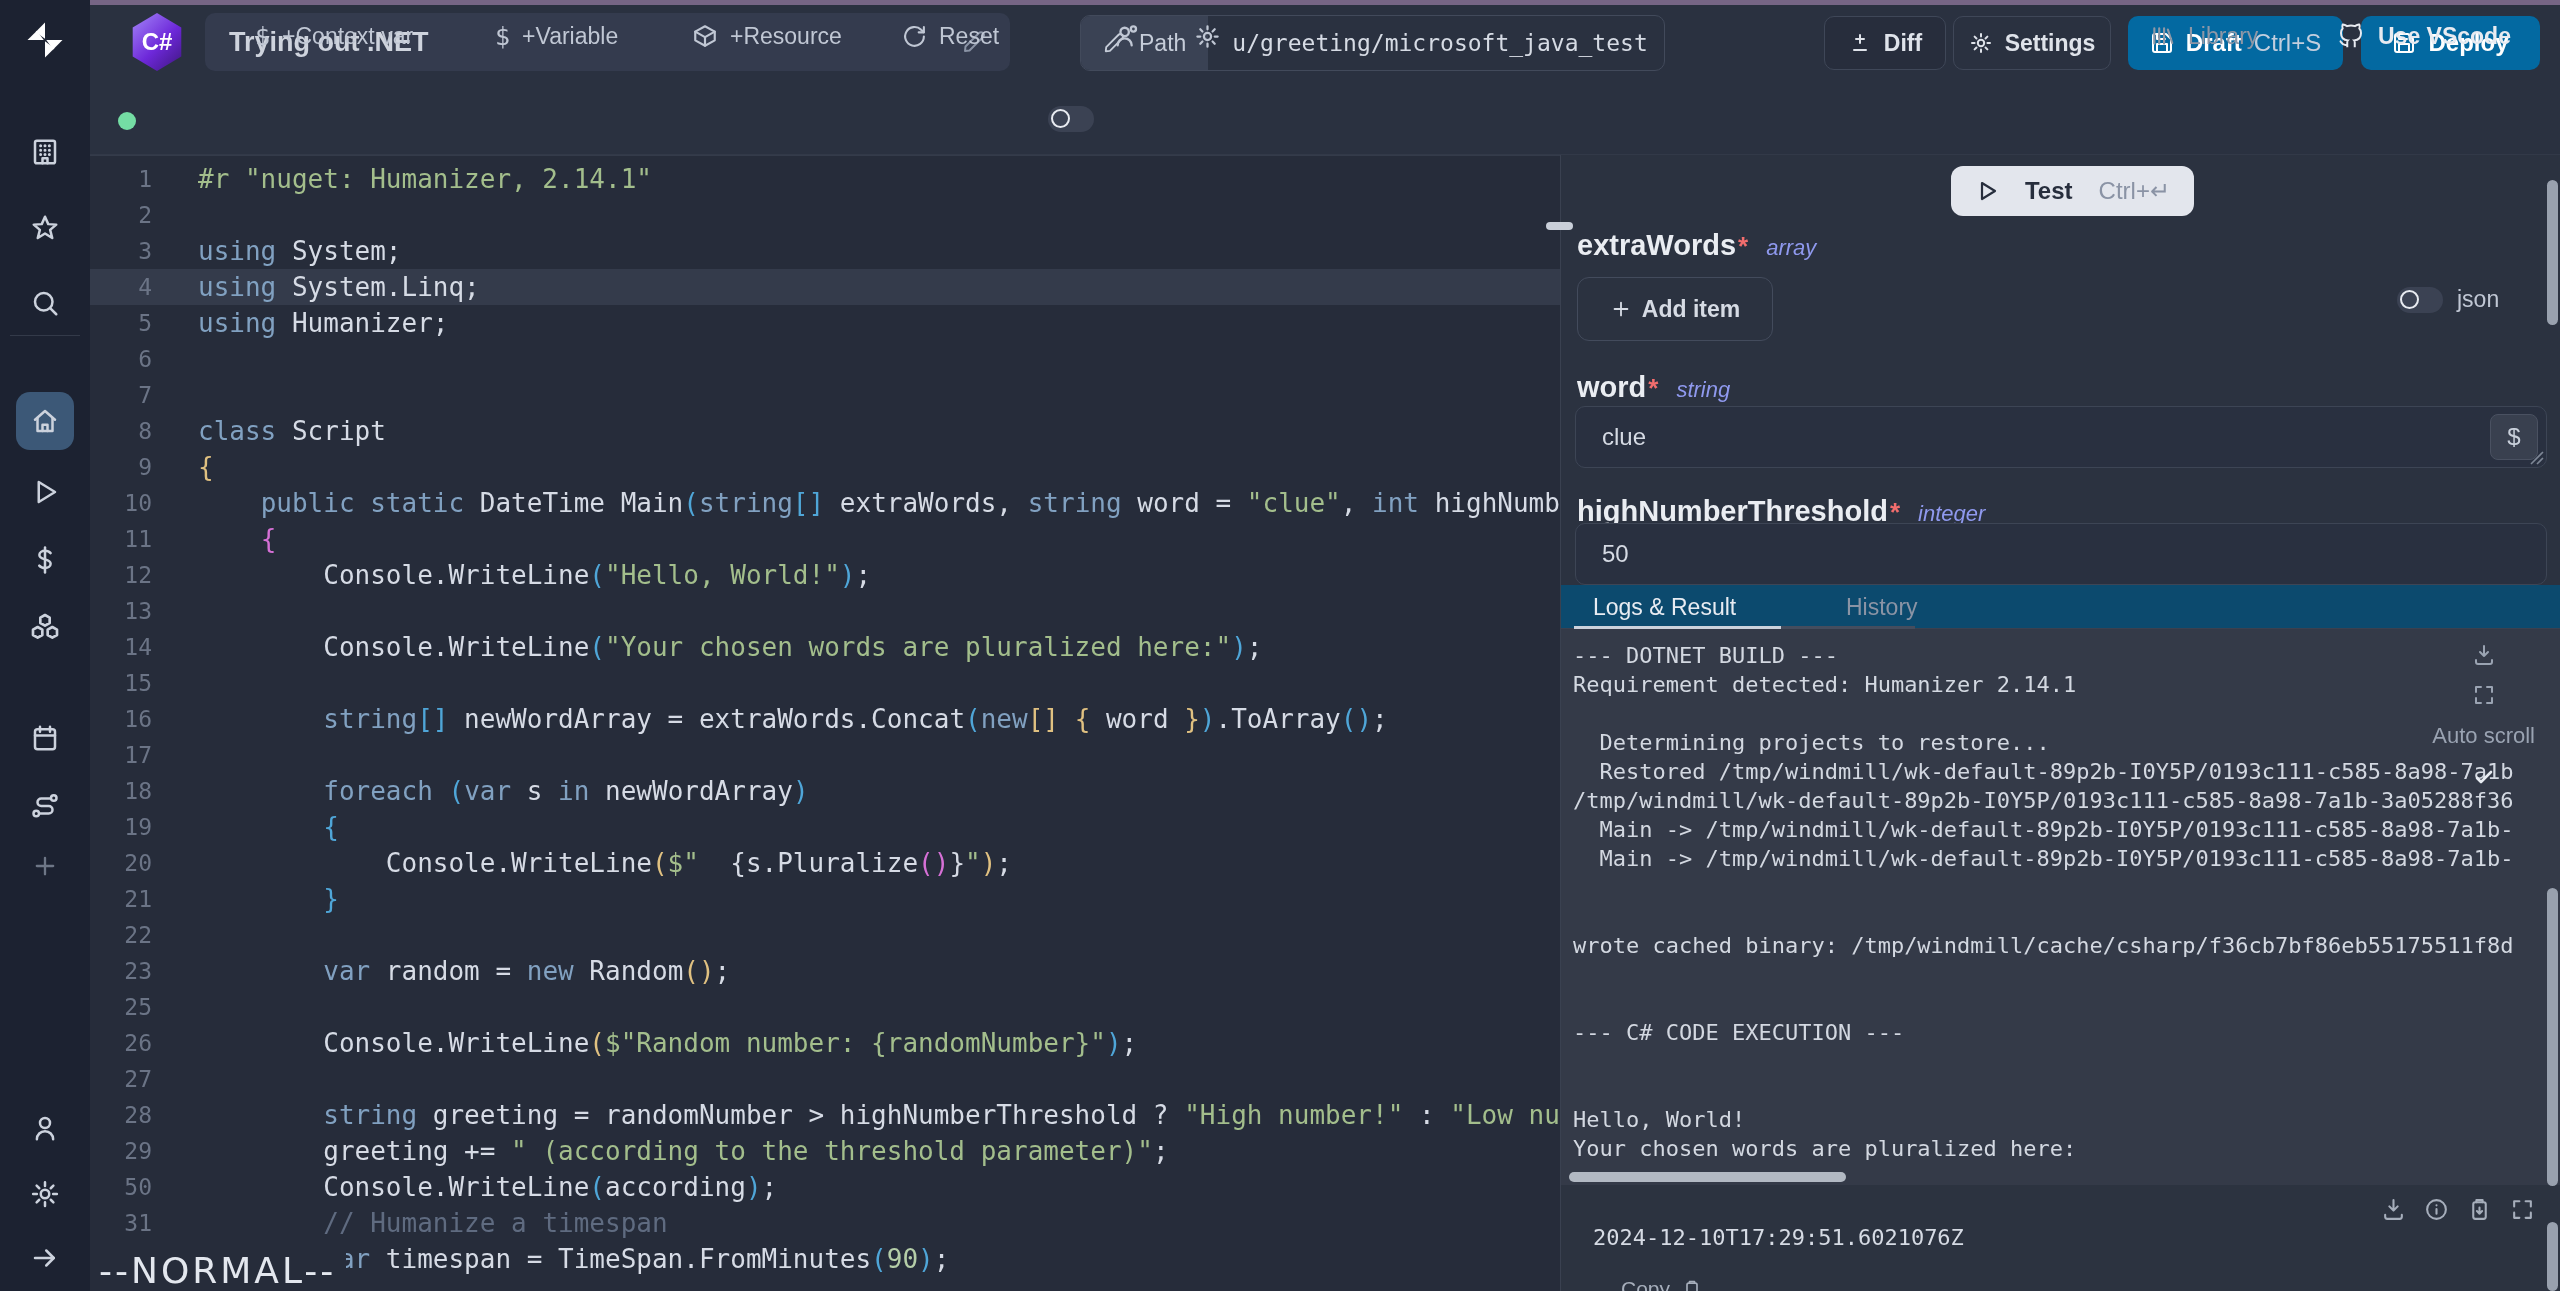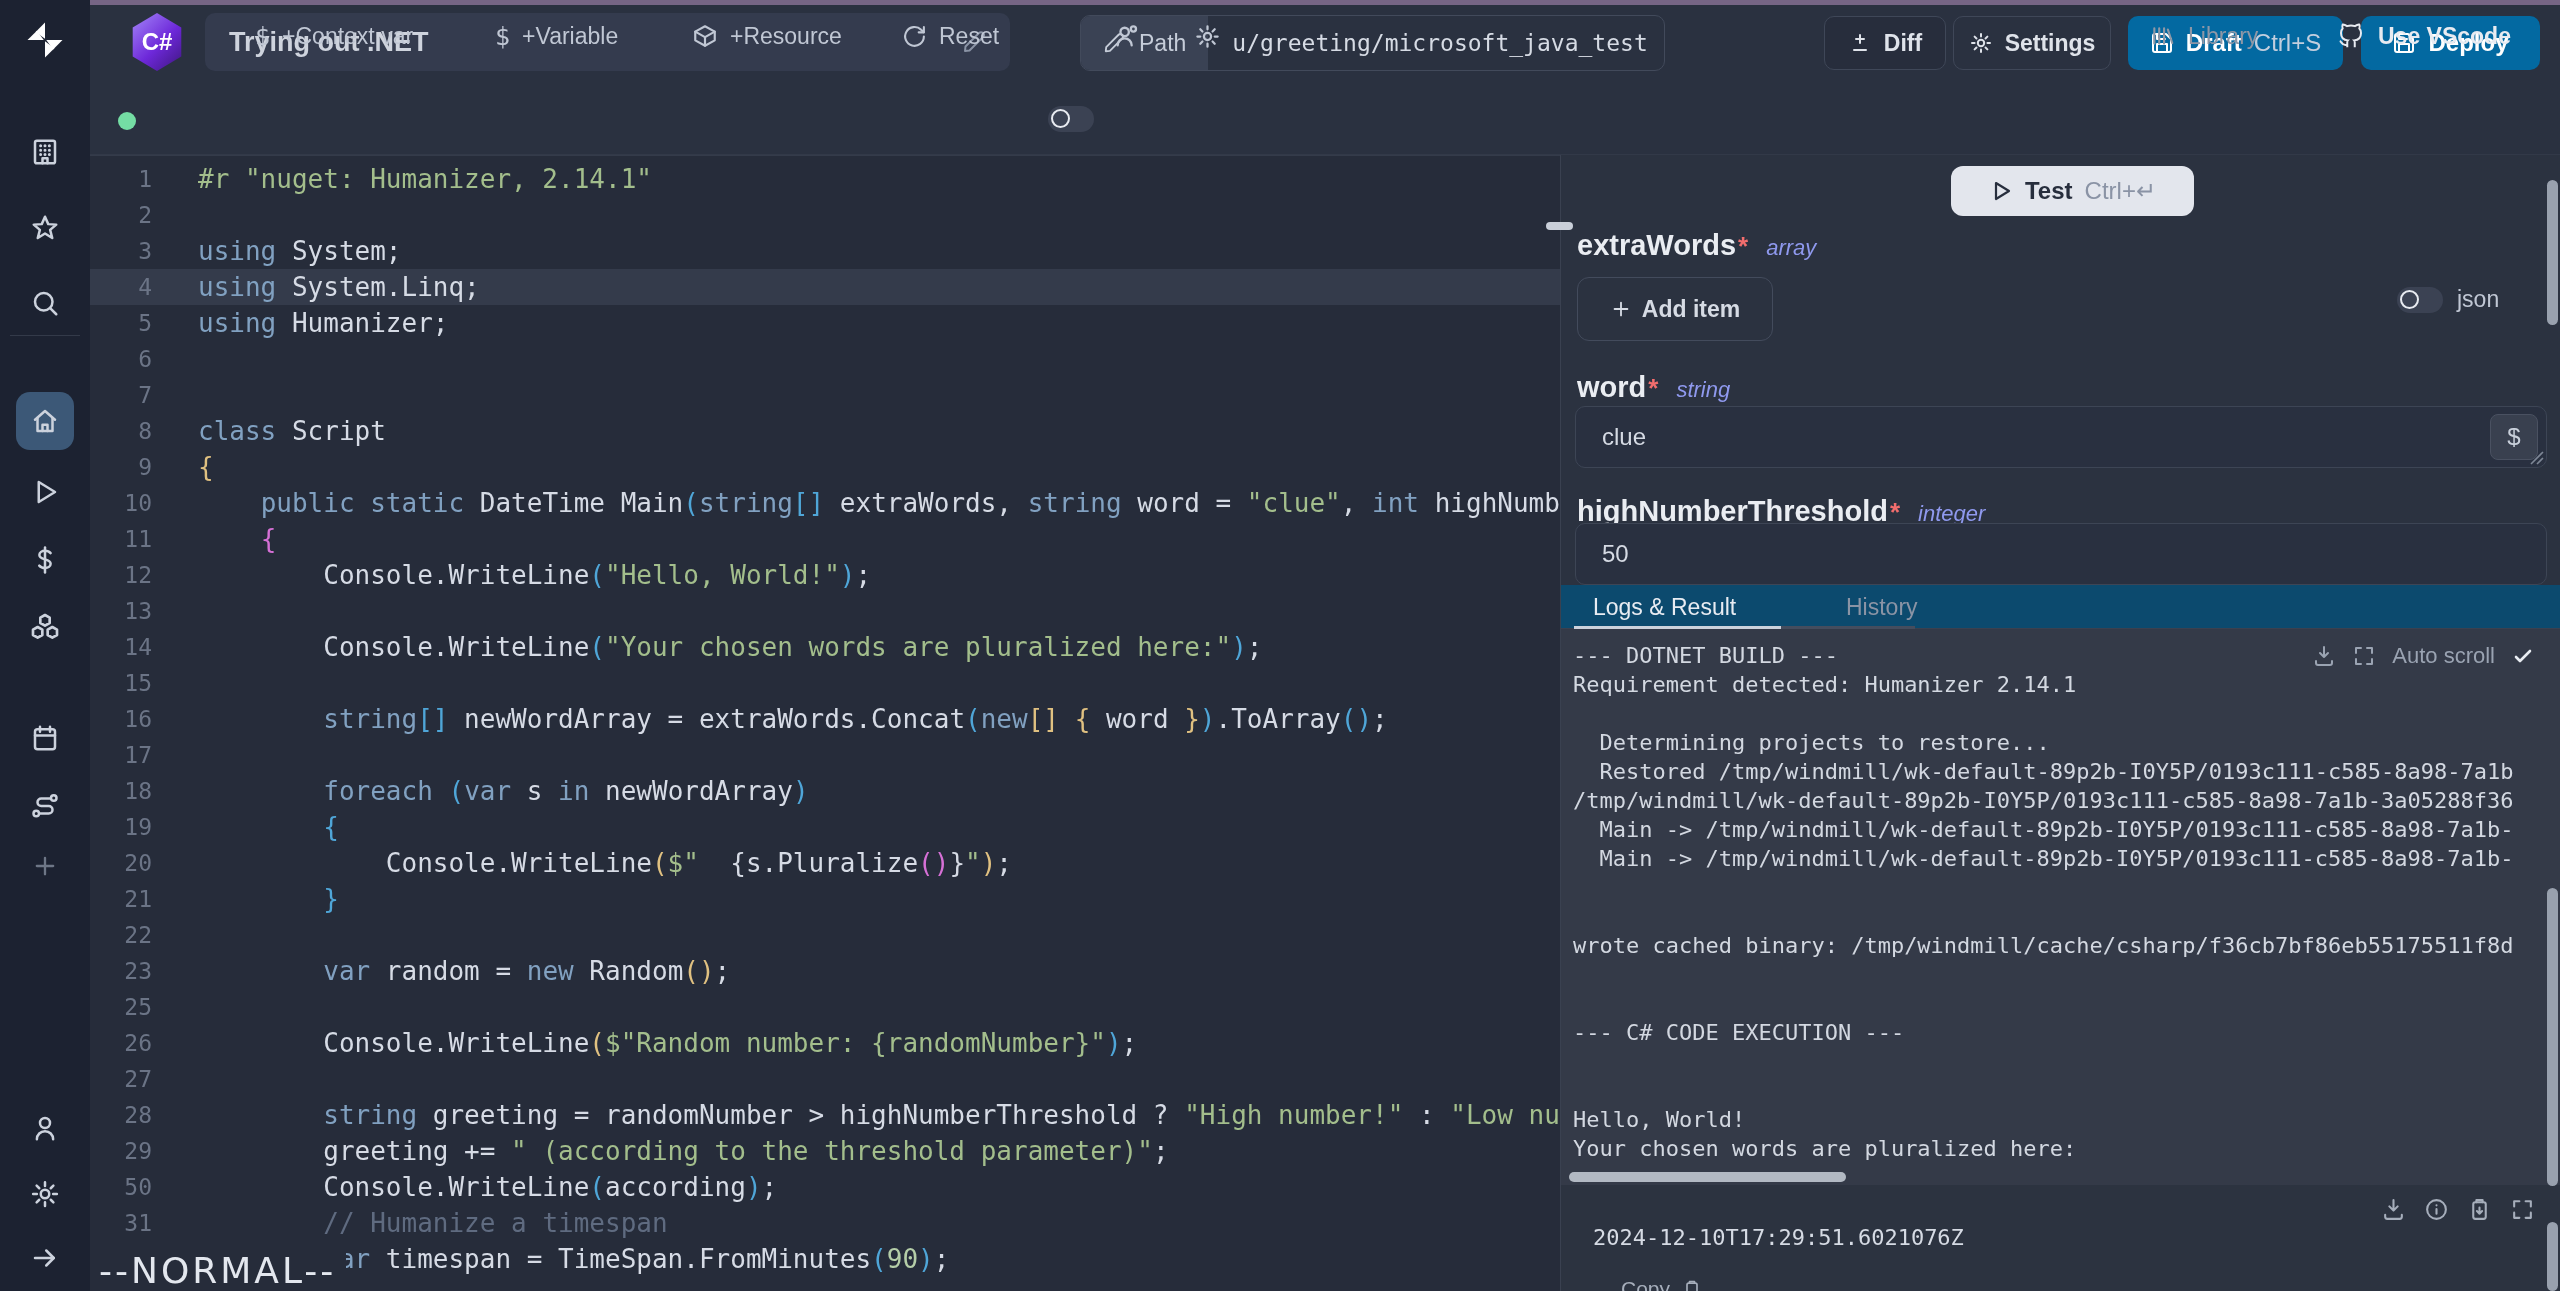--- a/index.html
+++ b/index.html
@@ -52,21 +52,21 @@
   .t-k{color:#81a1c1}.t-p{color:#d6dbe5}.t-s{color:#a3be8c}.t-c{color:#5f6b80}
   .t-n{color:#b5cea8}.t-y{color:#e0c181}.t-m{color:#d670d6}.t-b{color:#4fa6d8}
   #vim{position:absolute;left:5px;top:1093px;background:#262c3a;padding:4px 10px 14px 4px;
        font:400 36px/1 "DejaVu Sans",sans-serif;letter-spacing:3px;color:#e3e7ee;}
 
   #divider-handle{position:absolute;left:1546px;top:222px;width:27px;height:8px;border-radius:4px;background:#c9cfd9;z-index:8;cursor:col-resize;}
 
   
   #panel{position:absolute;left:1560px;top:155px;width:1000px;height:1136px;background:#2b3240;border-left:1px solid #3a4150;box-sizing:border-box;}
   #test-btn{position:absolute;left:390px;top:11px;width:243px;height:50px;background:#e3e6ed;border-radius:12px;
-     display:flex;align-items:center;justify-content:center;gap:12px;color:#272e3d;font:700 24px "Liberation Sans",sans-serif;cursor:pointer;}
+     display:flex;align-items:center;justify-content:center;gap:26px;color:#272e3d;font:700 24px "Liberation Sans",sans-serif;cursor:pointer;}
   #test-btn .kbd{font-weight:500;color:#8a93a5;}
   .arg-label{position:absolute;display:flex;align-items:baseline;}
   .arg-label .nm{font:700 29px "Liberation Sans",sans-serif;color:#eaedf2;}
   .arg-label .req{color:#f26d6d;font-weight:700;font-size:26px;margin-left:2px;}
   .arg-label .type{font:italic 500 22px "Liberation Sans",sans-serif;color:#8f99ee;margin-left:18px;}
   #add-item{position:absolute;left:16px;top:122px;width:196px;height:64px;border:1px solid #434b5c;border-radius:12px;
      display:flex;align-items:center;justify-content:center;gap:10px;color:#d6dbe4;font:600 23px "Liberation Sans",sans-serif;cursor:pointer;box-sizing:border-box;}
   .inp{position:absolute;left:14px;width:972px;border:1px solid #3d4555;border-radius:10px;background:#293040;box-sizing:border-box;}
   .inp .val{position:absolute;left:26px;top:50%;transform:translateY(-50%);font:400 24px "Liberation Sans",sans-serif;color:#d5dae3;}
   #pin-btn{position:absolute;right:8px;top:7px;width:48px;height:46px;background:#39404f;border:1px solid #4a5161;border-radius:8px;
@@ -76,21 +76,21 @@
 
   #tabs{position:absolute;left:0;top:430px;width:1000px;height:44px;background:#0c4a6e;border-bottom:1px solid #3a4150;box-sizing:border-box;}
   .tab{position:absolute;top:0;height:44px;display:flex;align-items:center;font:500 23px "Liberation Sans",sans-serif;cursor:pointer;}
   #tab-logs{left:32px;color:#e8ecf2;}
   #tab-history{left:285px;color:#8b94a5;}
   #tab-underline{position:absolute;left:13px;top:41px;width:207px;height:3px;background:#ccd2dc;}
   #tab-underline2{position:absolute;left:220px;top:41px;width:134px;height:3px;background:#454d5e;}
 
   #logs-box{position:absolute;left:0;top:474px;width:1000px;height:556px;background:#343a48;overflow:hidden;}
   #log-pre{margin:0;padding:12px 0 0 12px;font:22px/29px "DejaVu Sans Mono",monospace;color:#d3d8e1;white-space:pre;}
-  #logs-actions{position:absolute;top:14px;right:26px;display:flex;align-items:center;gap:16px;color:#9aa3b2;font:500 22px "Liberation Sans",sans-serif;}
+  #logs-actions{position:absolute;top:14px;right:26px;display:flex;align-items:center;gap:16px;color:#9aa3b2;font:500 22px "Liberation Sans",sans-serif;flex-direction:column;}
   #logs-actions .check{color:#e8ecf2;}
   #hscroll{position:absolute;left:8px;bottom:3px;width:277px;height:10px;border-radius:5px;background:#b2b9c3;cursor:pointer;}
 
   #result-box{position:absolute;left:0;top:1030px;width:1000px;height:106px;background:#2c3340;overflow:hidden;}
   #result-actions{position:absolute;top:12px;right:26px;display:flex;align-items:center;gap:18px;color:#a6aebb;}
   #result-value{position:absolute;left:32px;top:40px;font:22px "DejaVu Sans Mono",monospace;color:#d6dbe4;}
   #copy-row{position:absolute;left:60px;top:92px;display:flex;align-items:center;gap:12px;color:#a6aebb;font:500 21px "Liberation Sans",sans-serif;cursor:pointer;}
 
   .vthumb{position:absolute;right:2px;width:11px;border-radius:6px;background:#99a1ae;cursor:pointer;}
 </style>

